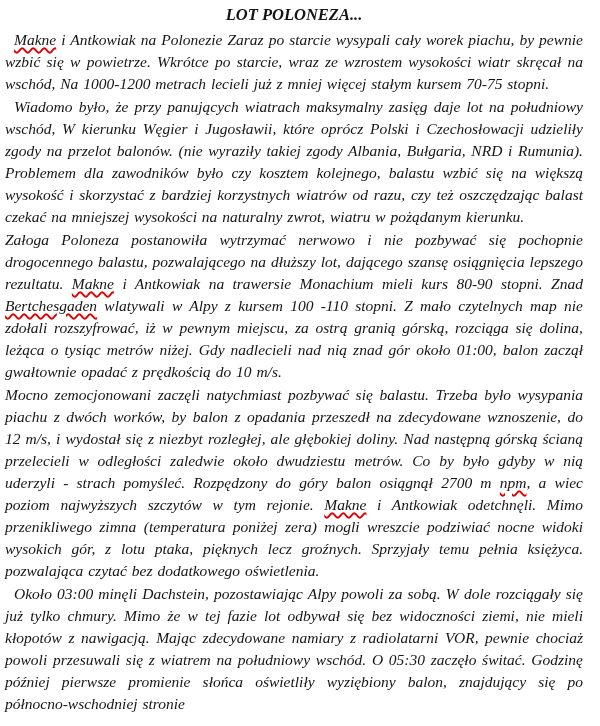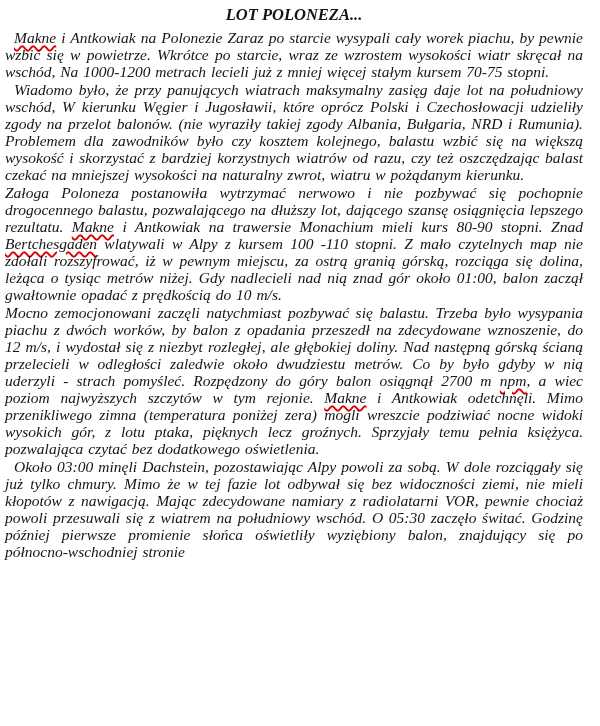--- a/index.html
+++ b/index.html
@@ -29,21 +29,21 @@
     font-size: 16.5px;
     line-height: 22px;
     text-align: center;
     color: var(--text-color);
     margin: 1px 0 3px 0;
   }
   .para {
     font-family: "Liberation Serif", serif;
     font-style: italic;
     font-size: 15.5px;
-    line-height: 17px;
+    line-height: 22px;
     text-align: justify;
     color: var(--text-color);
     margin: 0 0 1px 0;
     word-spacing: 1px;
   }
   .para.indent { text-indent: 9px; }
   .misspelled {
     text-decoration-line: underline;
     text-decoration-style: wavy;
     text-decoration-color: var(--squiggle-color);

